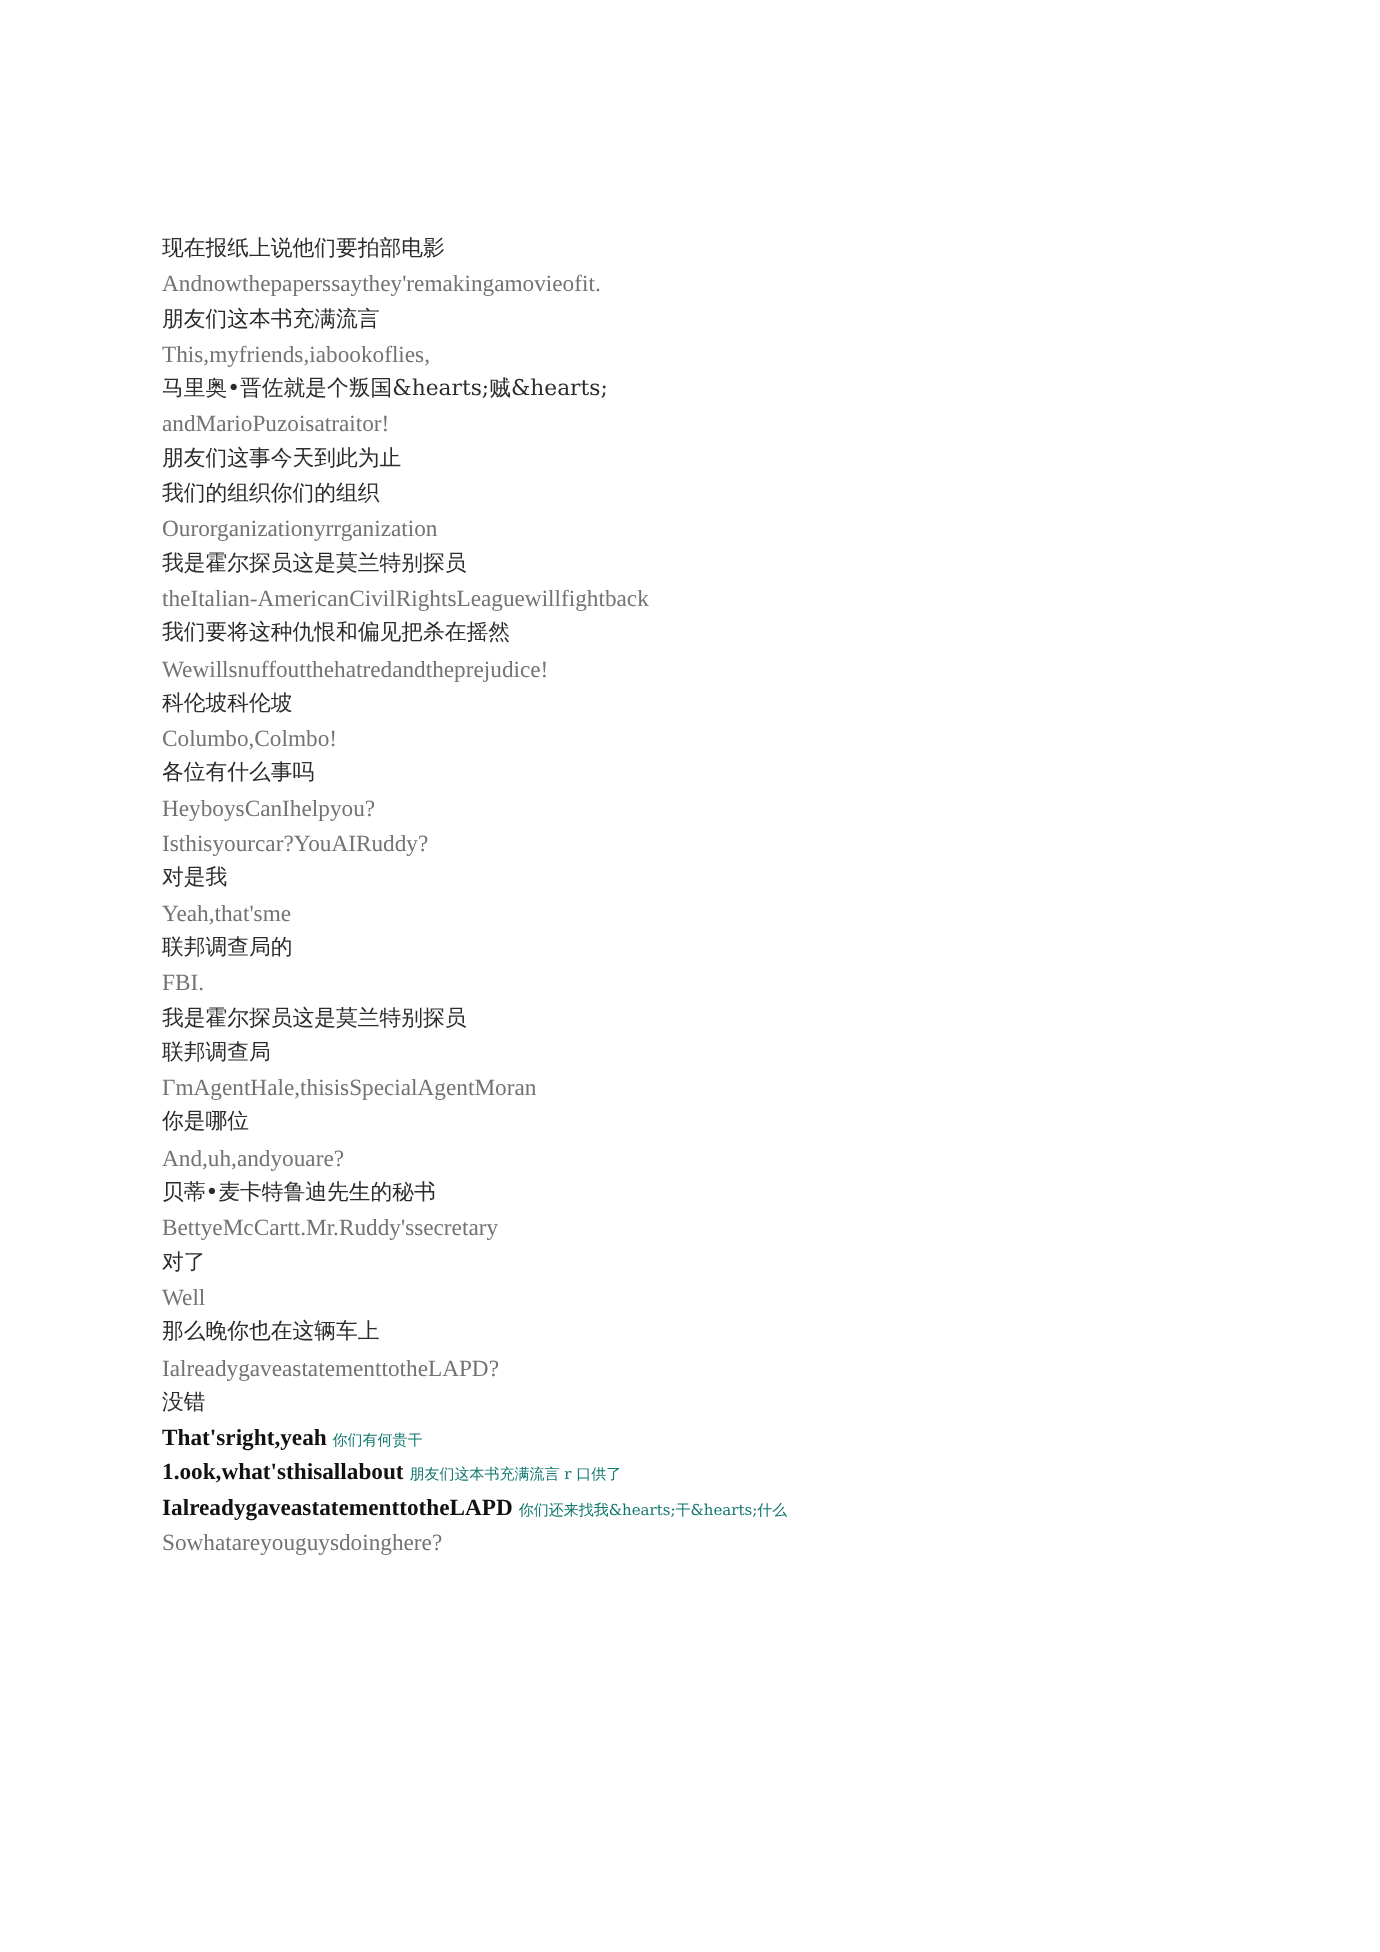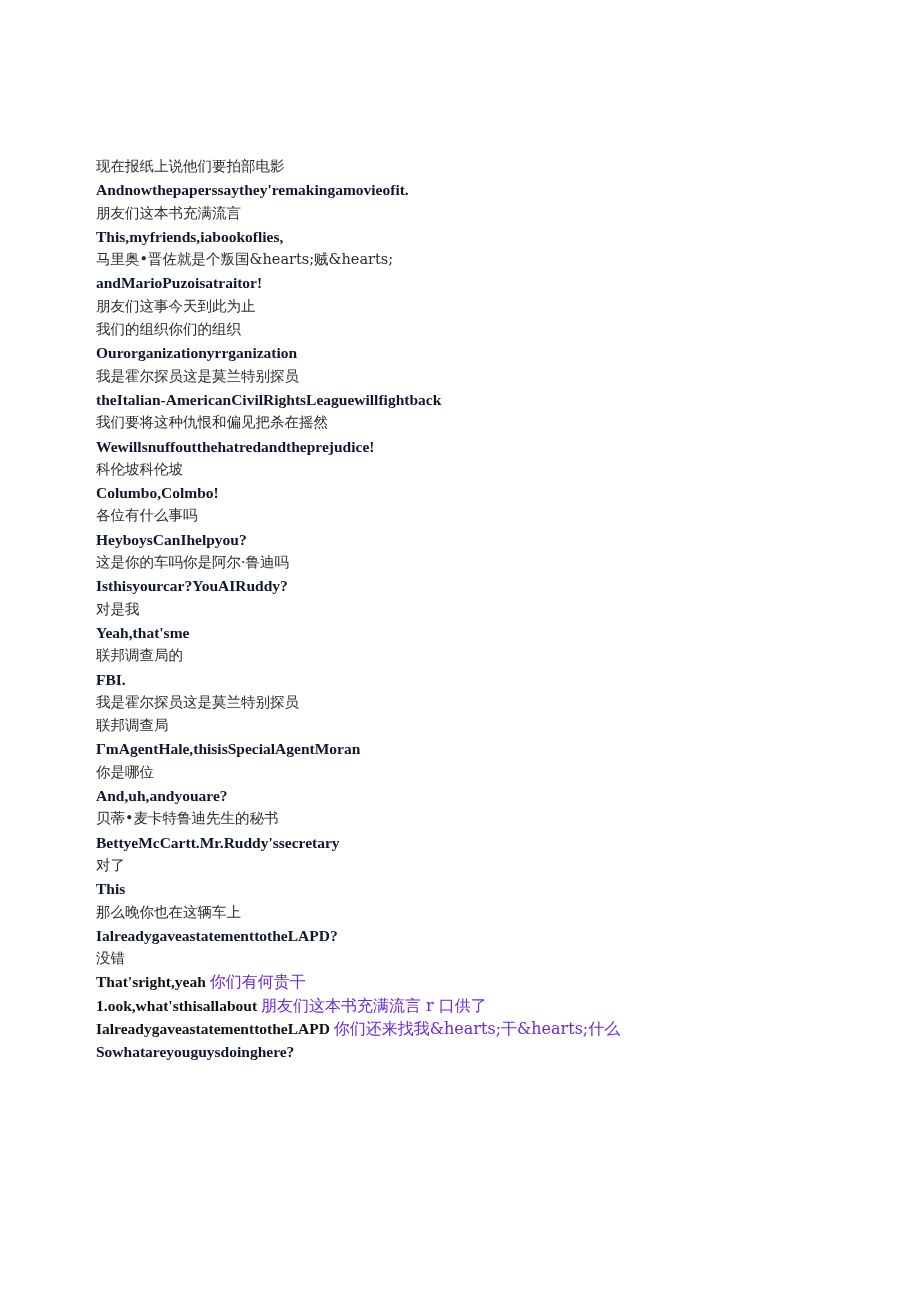--- a/index.html
+++ b/index.html
@@ -23,21 +23,21 @@
     left: 0;
     top: 0;
     width: 920px;
     height: 1301px;
     background: #ffffff;
   }
 
   
   #transcript-block {
     position: absolute;
-    left: 96px;
+    left: 108px;
     top: 155px;
     width: 760px;
   }
 
   .line {
     margin: 0;
     padding: 0;
     height: 23.3px;
     line-height: 23.3px;
     white-space: pre;
@@ -49,36 +49,36 @@
     font-family: "DejaVu Serif", "Liberation Serif", serif;
     font-size: 14.5px;
     font-weight: 400;
     color: #2b2b2b;
   }
 
   
   .line.en {
     font-family: "Liberation Serif", "DejaVu Serif", serif;
     font-size: 15.5px;
-    font-weight: 700;
-    color: #0f172a;
+    font-weight: 400;
+    color: #737373;
   }
 
   
   .line.mixed {
     font-family: "Liberation Serif", "DejaVu Serif", serif;
     font-size: 15.5px;
     font-weight: 600;
     color: #111111;
   }
   .line.mixed .cn-seg {
     font-family: "DejaVu Serif", "Liberation Serif", serif;
-    font-size: 16px;
+    font-size: 10px;
     font-weight: 400;
-    color: #6d28d9;
+    color: #0f766e;
   }
 </style>
 </head>
 <body>
 
 <div id="document-page">
   <div id="transcript-block">
       <div class="line cn">现在报纸上说他们要拍部电影</div>
       <div class="line en">Andnowthepaperssaythey'remakingamovieofit.</div>
       <div class="line cn">朋友们这本书充满流言</div>
@@ -89,35 +89,34 @@
       <div class="line cn">我们的组织你们的组织</div>
       <div class="line en">Ourorganizationyrrganization</div>
       <div class="line cn">我是霍尔探员这是莫兰特别探员</div>
       <div class="line en">theItalian-AmericanCivilRightsLeaguewillfightback</div>
       <div class="line cn">我们要将这种仇恨和偏见把杀在摇然</div>
       <div class="line en">Wewillsnuffoutthehatredandtheprejudice!</div>
       <div class="line cn">科伦坡科伦坡</div>
       <div class="line en">Columbo,Colmbo!</div>
       <div class="line cn">各位有什么事吗</div>
       <div class="line en">HeyboysCanIhelpyou?</div>
-      <div class="line cn">这是你的车吗你是阿尔·鲁迪吗</div>
       <div class="line en">Isthisyourcar?YouAIRuddy?</div>
       <div class="line cn">对是我</div>
       <div class="line en">Yeah,that'sme</div>
       <div class="line cn">联邦调查局的</div>
       <div class="line en">FBI.</div>
       <div class="line cn">我是霍尔探员这是莫兰特别探员</div>
       <div class="line cn">联邦调查局</div>
       <div class="line en">ΓmAgentHale,thisisSpecialAgentMoran</div>
       <div class="line cn">你是哪位</div>
       <div class="line en">And,uh,andyouare?</div>
       <div class="line cn">贝蒂•麦卡特鲁迪先生的秘书</div>
       <div class="line en">BettyeMcCartt.Mr.Ruddy'ssecretary</div>
       <div class="line cn">对了</div>
-      <div class="line en">This</div>
+      <div class="line en">Well</div>
       <div class="line cn">那么晚你也在这辆车上</div>
       <div class="line en">IalreadygaveastatementtotheLAPD?</div>
       <div class="line cn">没错</div>
       <div class="line mixed"><span class="en-seg">That'sright,yeah </span><span class="cn-seg">你们有何贵干</span></div>
       <div class="line mixed"><span class="en-seg">1.ook,what'sthisallabout </span><span class="cn-seg">朋友们这本书充满流言 r 口供了</span></div>
       <div class="line mixed"><span class="en-seg">IalreadygaveastatementtotheLAPD </span><span class="cn-seg">你们还来找我&amp;hearts;干&amp;hearts;什么</span></div>
       <div class="line en">Sowhatareyouguysdoinghere?</div>
     </div>
 </div>
 

